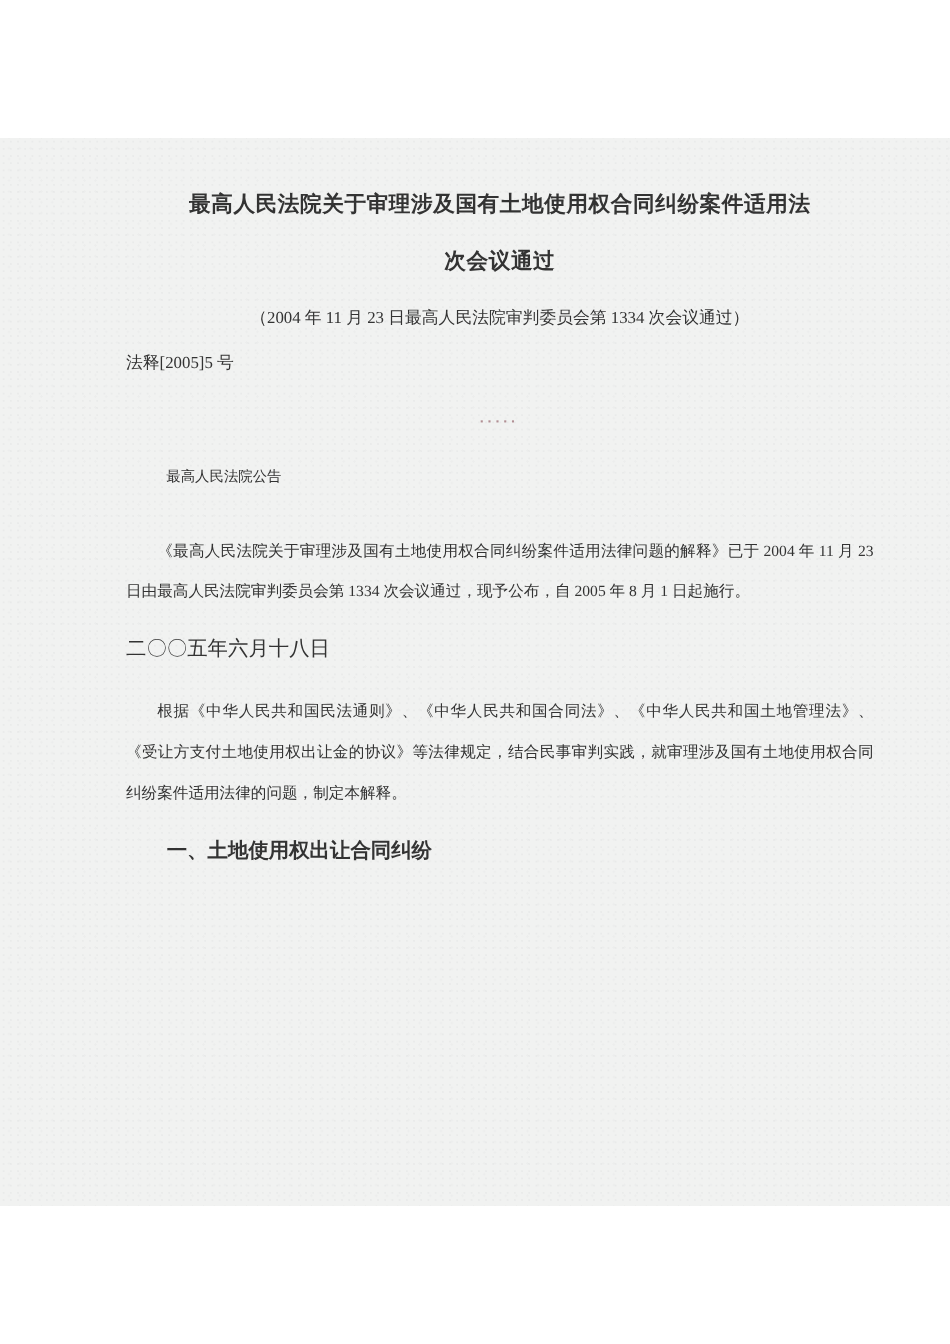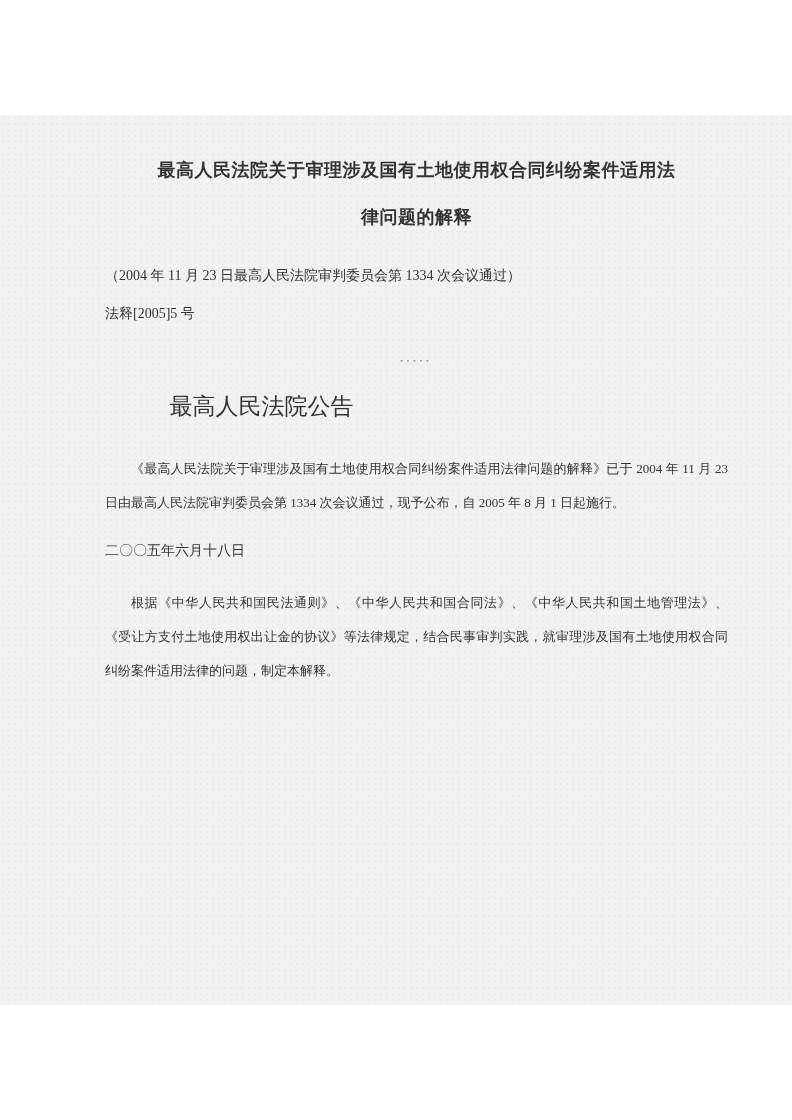--- a/index.html
+++ b/index.html
@@ -38,57 +38,57 @@
   }
   .doc-title {
     margin: 0;
     font-size: 18px;
     font-weight: bold;
     line-height: 47px;
     text-align: center;
     letter-spacing: 0.5px;
   }
   .meeting-note {
-    margin: 25px 0 0 0;
+    margin: 15px 0 0 0;
     font-size: 14px;
     line-height: 20px;
-    text-align: left;
+    text-align: center;
   }
   .doc-number {
     margin: 18px 0 0 0;
     font-size: 14px;
     line-height: 20px;
     text-align: left;
   }
   .separator {
     margin: 32px 0 0 0;
     height: 10px;
     line-height: 10px;
     font-size: 7px;
     letter-spacing: 4px;
     text-align: center;
     color: #b18f94;
   }
   .announcement-heading {
     margin: 28px 0 0 0;
-    font-size: 23px;
+    font-size: 12px;
     line-height: 26px;
     text-indent: 2.8em;
   }
   .para {
     margin: 0;
     font-size: 13px;
     line-height: 34px;
     text-align: justify;
     text-indent: 2em;
   }
   .announcement-body { margin-top: 32px; }
   .date-line {
     margin: 14px 0 0 0;
-    font-size: 14px;
+    font-size: 17px;
     line-height: 34px;
     text-indent: 0;
     text-align: left;
   }
   .preamble { margin-top: 18px; }
   .section-heading {
     margin: 14px 0 0 0;
     font-size: 17px;
     line-height: 34px;
     font-weight: bold;
@@ -101,33 +101,34 @@
   }
 </style>
 </head>
 <body>
 
 <div class="paper">
   <div class="content">
 
     <h1 class="doc-title">
       <div>最高人民法院关于审理涉及国有土地使用权合同纠纷案件适用法</div>
-      <div>律问题的解释</div>
+      <div>次会议通过</div>
     </h1>
 
     <p class="meeting-note">（2004 年 11 月 23 日最高人民法院审判委员会第 1334 次会议通过）</p>
 
     <p class="doc-number">法释[2005]5 号</p>
 
     <div class="separator">▪▪▪▪▪</div>
 
     <p class="announcement-heading">最高人民法院公告</p>
 
     <p class="para announcement-body">《最高人民法院关于审理涉及国有土地使用权合同纠纷案件适用法律问题的解释》已于 2004 年 11 月 23 日由最高人民法院审判委员会第 1334 次会议通过，现予公布，自 2005 年 8 月 1 日起施行。</p>
 
     <p class="date-line">二〇〇五年六月十八日</p>
 
     <p class="para preamble">根据《中华人民共和国民法通则》、《中华人民共和国合同法》、《中华人民共和国土地管理法》、《受让方支付土地使用权出让金的协议》等法律规定，结合民事审判实践，就审理涉及国有土地使用权合同纠纷案件适用法律的问题，制定本解释。</p>
 
+    <p class="section-heading">一、土地使用权出让合同纠纷</p>
 
 
   </div>
 </div>
 
 </body></html>

